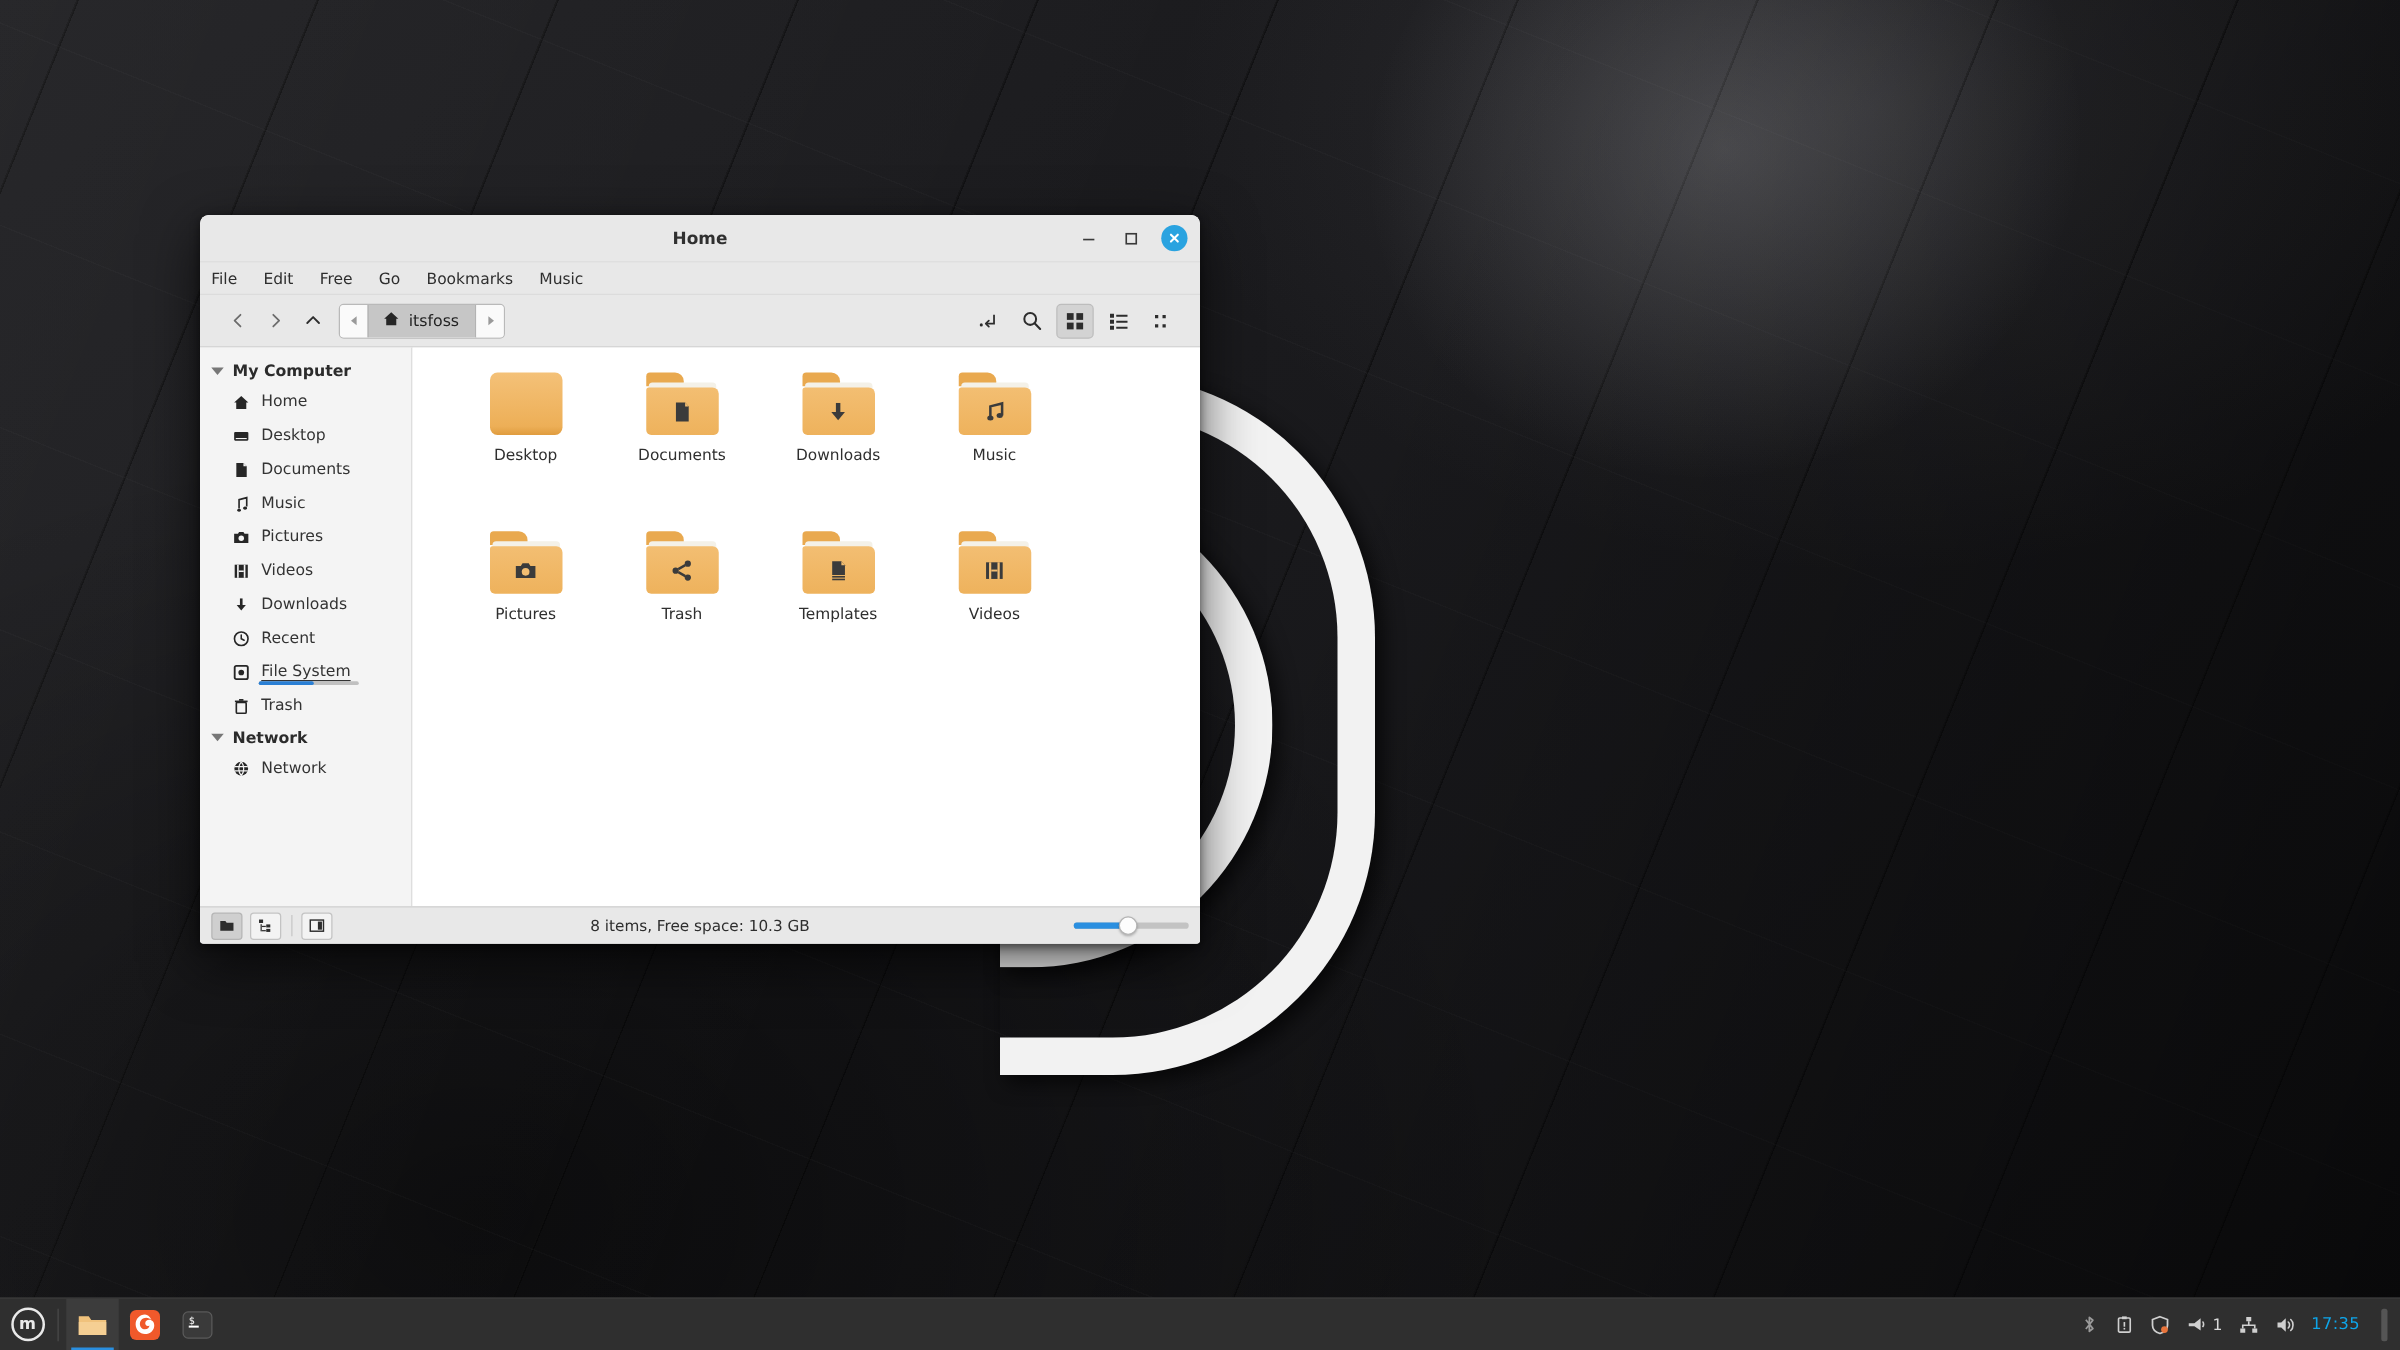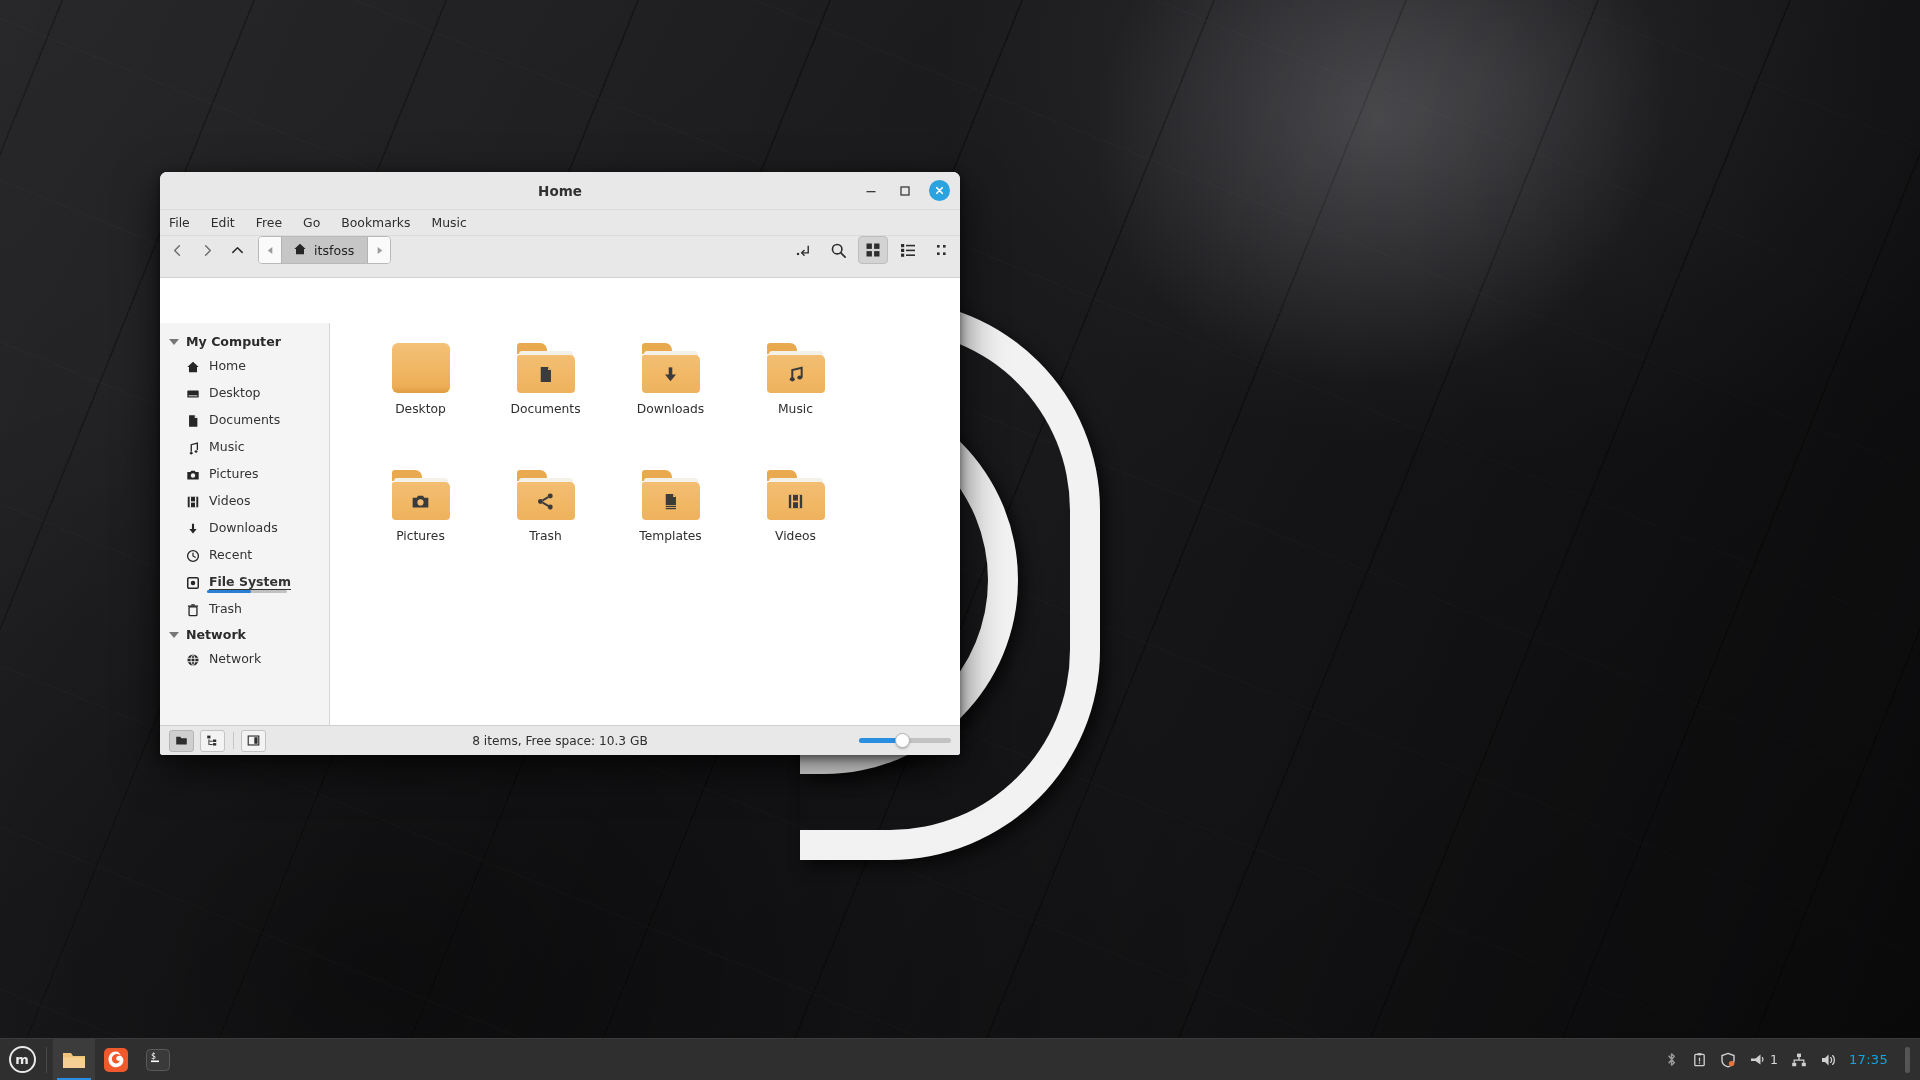--- a/index.html
+++ b/index.html
@@ -108,22 +108,22 @@
   }
   .menu-item {
     font-size: 12.4px; color: #2e2e2e;
     padding: 2px 9px; border-radius: 3px;
   }
 
   .toolbar {
     height: 42px; flex: none;
     background: #e8e8e8;
     border-bottom: 1px solid #cfcfcf;
-    display: flex; align-items: flex-start;
-    padding: 0 2px;
+    display: flex; align-items: center;
+    padding: 0 15px;
   }
   .nav-btn {
     width: 30px; height: 28px;
     display: flex; align-items: center; justify-content: center;
     color: #6c6c6c;
   }
   .nav-btn.strong { color: #2d2d2d; }
 
   .breadcrumb {
     display: flex; align-items: stretch;
@@ -147,21 +147,21 @@
   .tb-btn {
     width: 30px; height: 28px; margin-left: 5px;
     display: flex; align-items: center; justify-content: center;
     color: #2d2d2d; border-radius: 4px;
   }
   .tb-btn.active {
     background: #d3d3d3;
     border: 1px solid #bdbdbd;
   }
 
-  .body-area { flex: 1; display: flex; min-height: 0; margin-top: 45px; }
+  .body-area { flex: 1; display: flex; min-height: 0; }
 
   .sidebar {
     width: 170px; flex: none;
     background: #f4f4f4;
     border-right: 1px solid #d6d6d6;
     padding-top: 7px;
     font-size: 12.5px;
   }
   .sb-group {
     display: flex; align-items: center; gap: 7px;
@@ -179,21 +179,21 @@
     color: #333; position: relative;
     height: 27px;
   }
   .sb-ico {
     width: 15px; height: 15px; flex: none;
     display: flex; align-items: center; justify-content: center;
     color: #262626;
   }
   .sb-label { line-height: 1; }
   .sb-item.hovered .sb-label {
-    text-decoration: underline; text-underline-offset: 3px; font-weight: bold;
+    text-decoration: underline; text-underline-offset: 3px;
   }
   .sb-bar {
     position: absolute; left: 47px; bottom: 3px;
     width: 80px; height: 3px; background: #c0c0c0; border-radius: 2px;
   }
   .sb-bar > i { display: block; height: 100%; background: #2a7fd4; border-radius: 2px; }
 
   .content {
     flex: 1; background: #ffffff;
     padding: 16px 0 0 28px;

